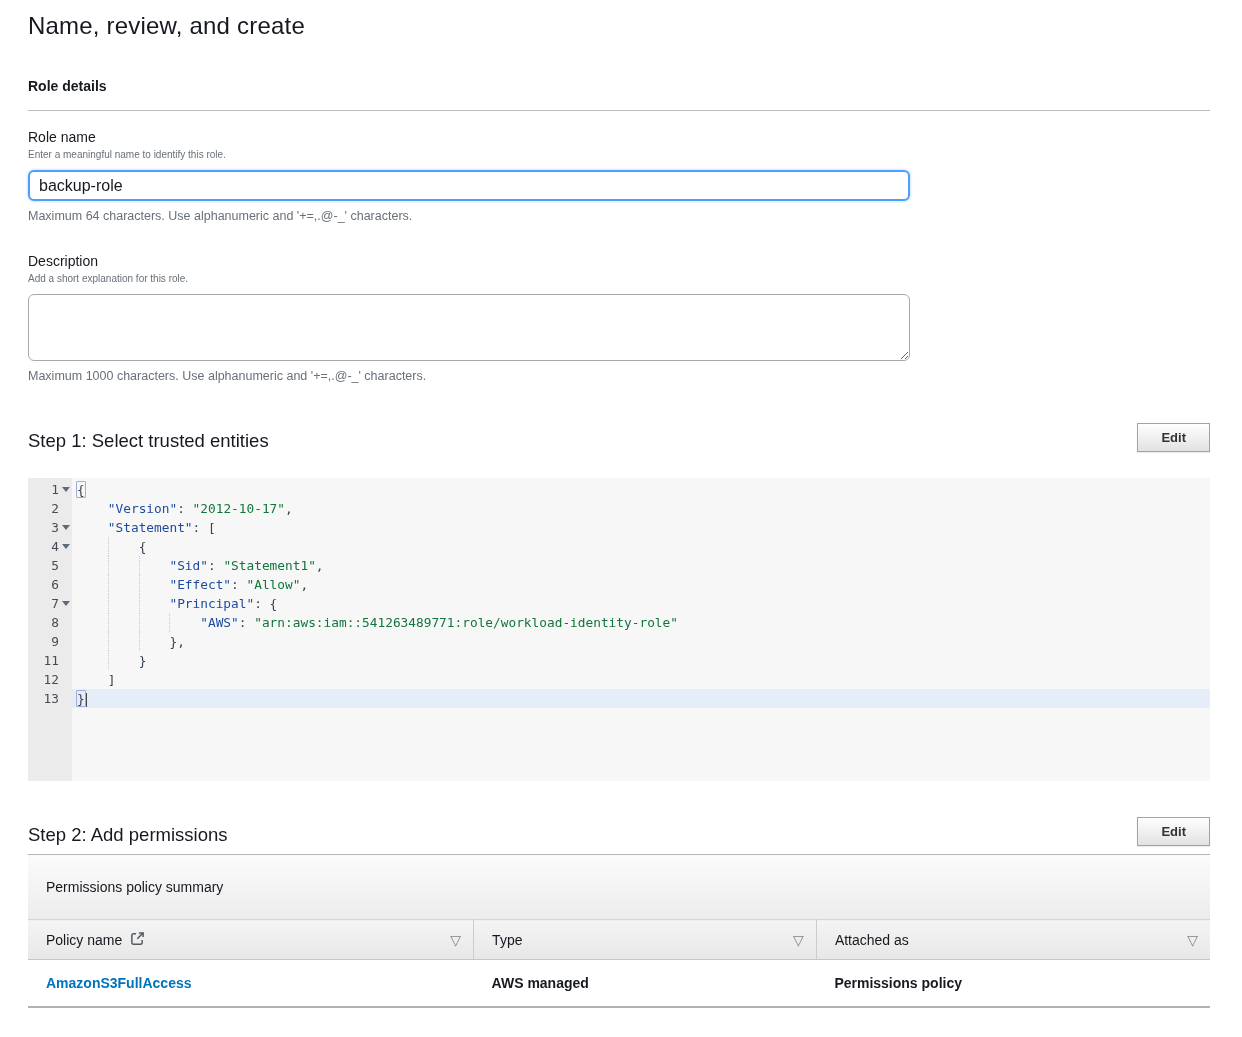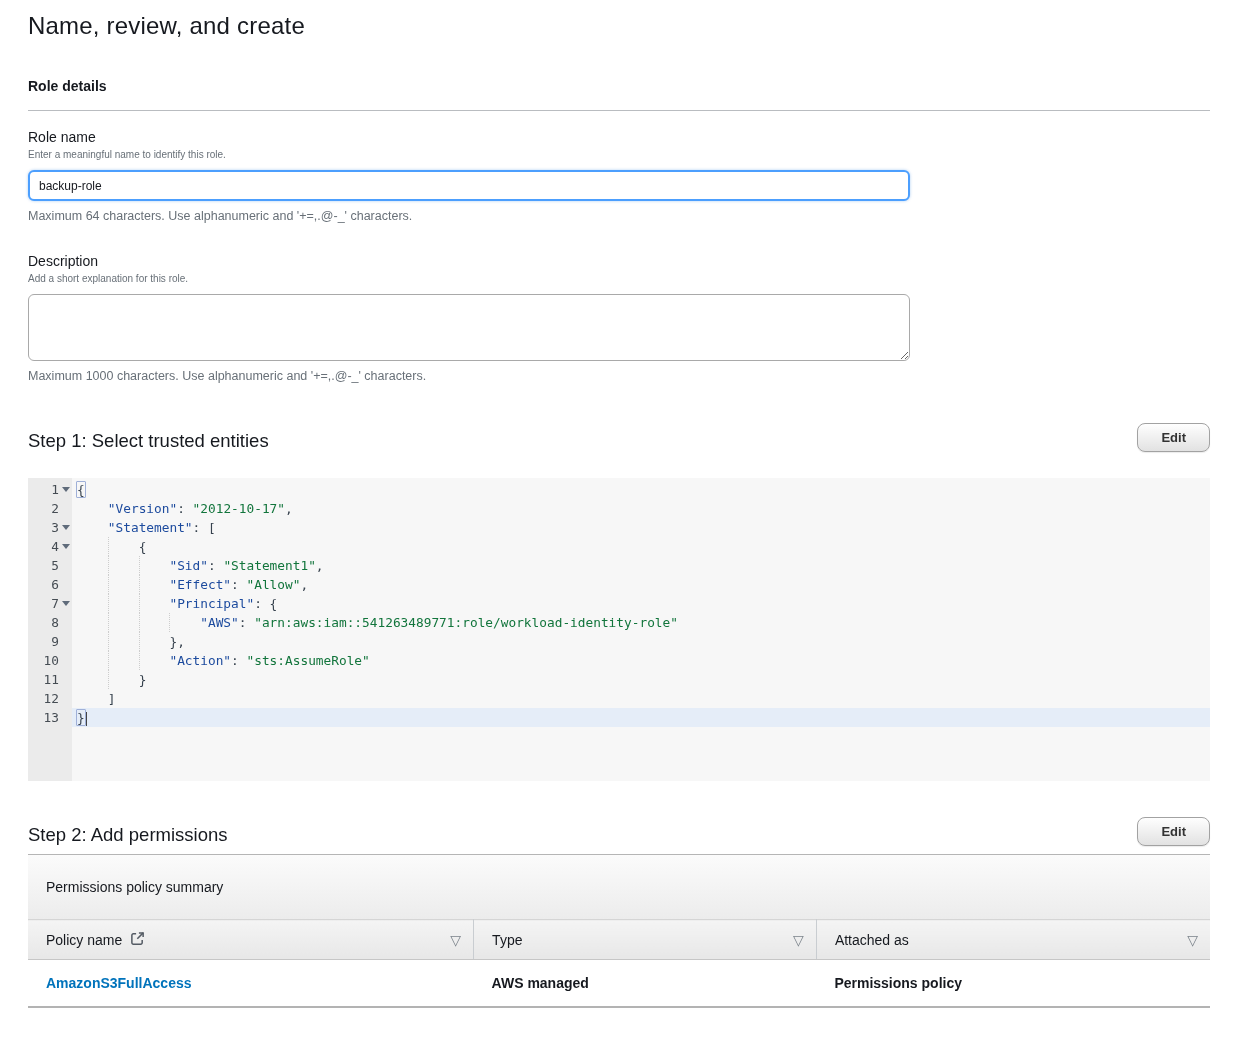--- a/index.html
+++ b/index.html
@@ -11,30 +11,30 @@
   .section-heading { font-size:14px; font-weight:700; margin:36px 0 0 0; }
   hr.divider { border:0; border-top:1px solid #b9bcc0; margin:16px 0 0 0; }
   hr.divider2 { border:0; border-top:1px solid #b5b5b5; margin:8px 0 0 0; }
 
   .field-label { font-size:14px; margin-top:18px; }
   .field-label.desc { margin-top:30px; }
   .help-text { font-size:10px; color:#687078; margin-top:4px; }
   .constraint-text { font-size:12.5px; color:#687078; margin-top:8px; }
 
   .role-input { display:block; margin-top:10px; width:882px; height:31px; border:2px solid #4c9ffe;
-    border-radius:6px; padding:0 9px; font-size:12px; font-family:inherit; color:#16191f;
+    border-radius:6px; padding:0 9px; font-size:16px; font-family:inherit; color:#16191f;
     outline:none; box-shadow:0 0 3px rgba(73,144,226,.45); }
   .desc-textarea { display:block; margin-top:10px; width:882px; height:67px; border:1px solid #a9a9a9;
     border-radius:6px; padding:6px 9px; font-size:14px; font-family:inherit; resize:both; }
 
   .section-head { display:flex; justify-content:space-between; align-items:flex-end; margin-top:40px; }
   .section-head.step2 { margin-top:36px; }
   .step-heading { font-size:18.5px; font-weight:400; margin:0; }
   .btn-edit { height:29px; padding:0 23px; font-size:13px; font-weight:700; color:#333;
-    font-family:inherit; border:1px solid #a2a2a2; border-radius:8px;
+    font-family:inherit; border:1px solid #a2a2a2; border-radius:0;
     background:linear-gradient(#fefefe,#e2e2e2); box-shadow:0 1px 1px rgba(0,0,0,.08); cursor:pointer; }
 
   
   .editor { margin-top:26px; min-height:303px; padding-top:2px;
     background:linear-gradient(90deg,#ebebeb 0,#ebebeb 44px,#f7f7f7 44px);
     font-family:"DejaVu Sans Mono", monospace; font-size:12.8px; }
   .ed-line { display:flex; height:19px; line-height:19px; }
   .gut { width:44px; flex:none; position:relative; color:#454c53; text-align:right; }
   .num { display:block; padding-right:13px; }
   .fold { position:absolute; right:2px; top:7px; width:0; height:0;
@@ -141,26 +141,20 @@
           <div class="gut">
             <span class="num">8</span>
           </div>
           <div class="cl"><span class="ich"></span><span class="ich g"></span><span class="ich g"></span><span class="ich g"></span><span><span class="k">"AWS"</span>: <span class="s">"arn:aws:iam::541263489771:role/workload-identity-role"</span></span></div>
         </div>
         <div class="ed-line">
           <div class="gut">
             <span class="num">9</span>
           </div>
           <div class="cl"><span class="ich"></span><span class="ich g"></span><span class="ich g"></span><span>},</span></div>
-        </div>
-        <div class="ed-line">
-          <div class="gut">
-            <span class="num">10</span>
-          </div>
-          <div class="cl"><span class="ich"></span><span class="ich g"></span><span class="ich g"></span><span><span class="k">"Action"</span>: <span class="s">"sts:AssumeRole"</span></span></div>
         </div>
         <div class="ed-line">
           <div class="gut">
             <span class="num">11</span>
           </div>
           <div class="cl"><span class="ich"></span><span class="ich g"></span><span>}</span></div>
         </div>
         <div class="ed-line">
           <div class="gut">
             <span class="num">12</span>

